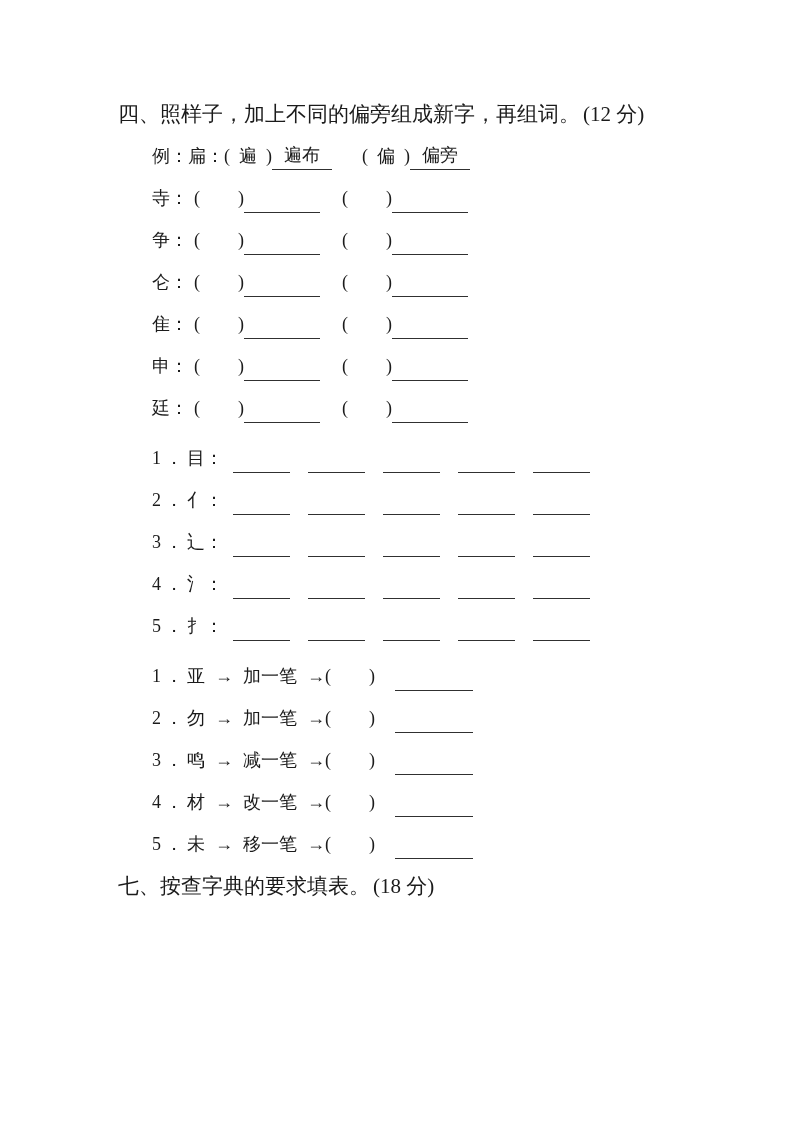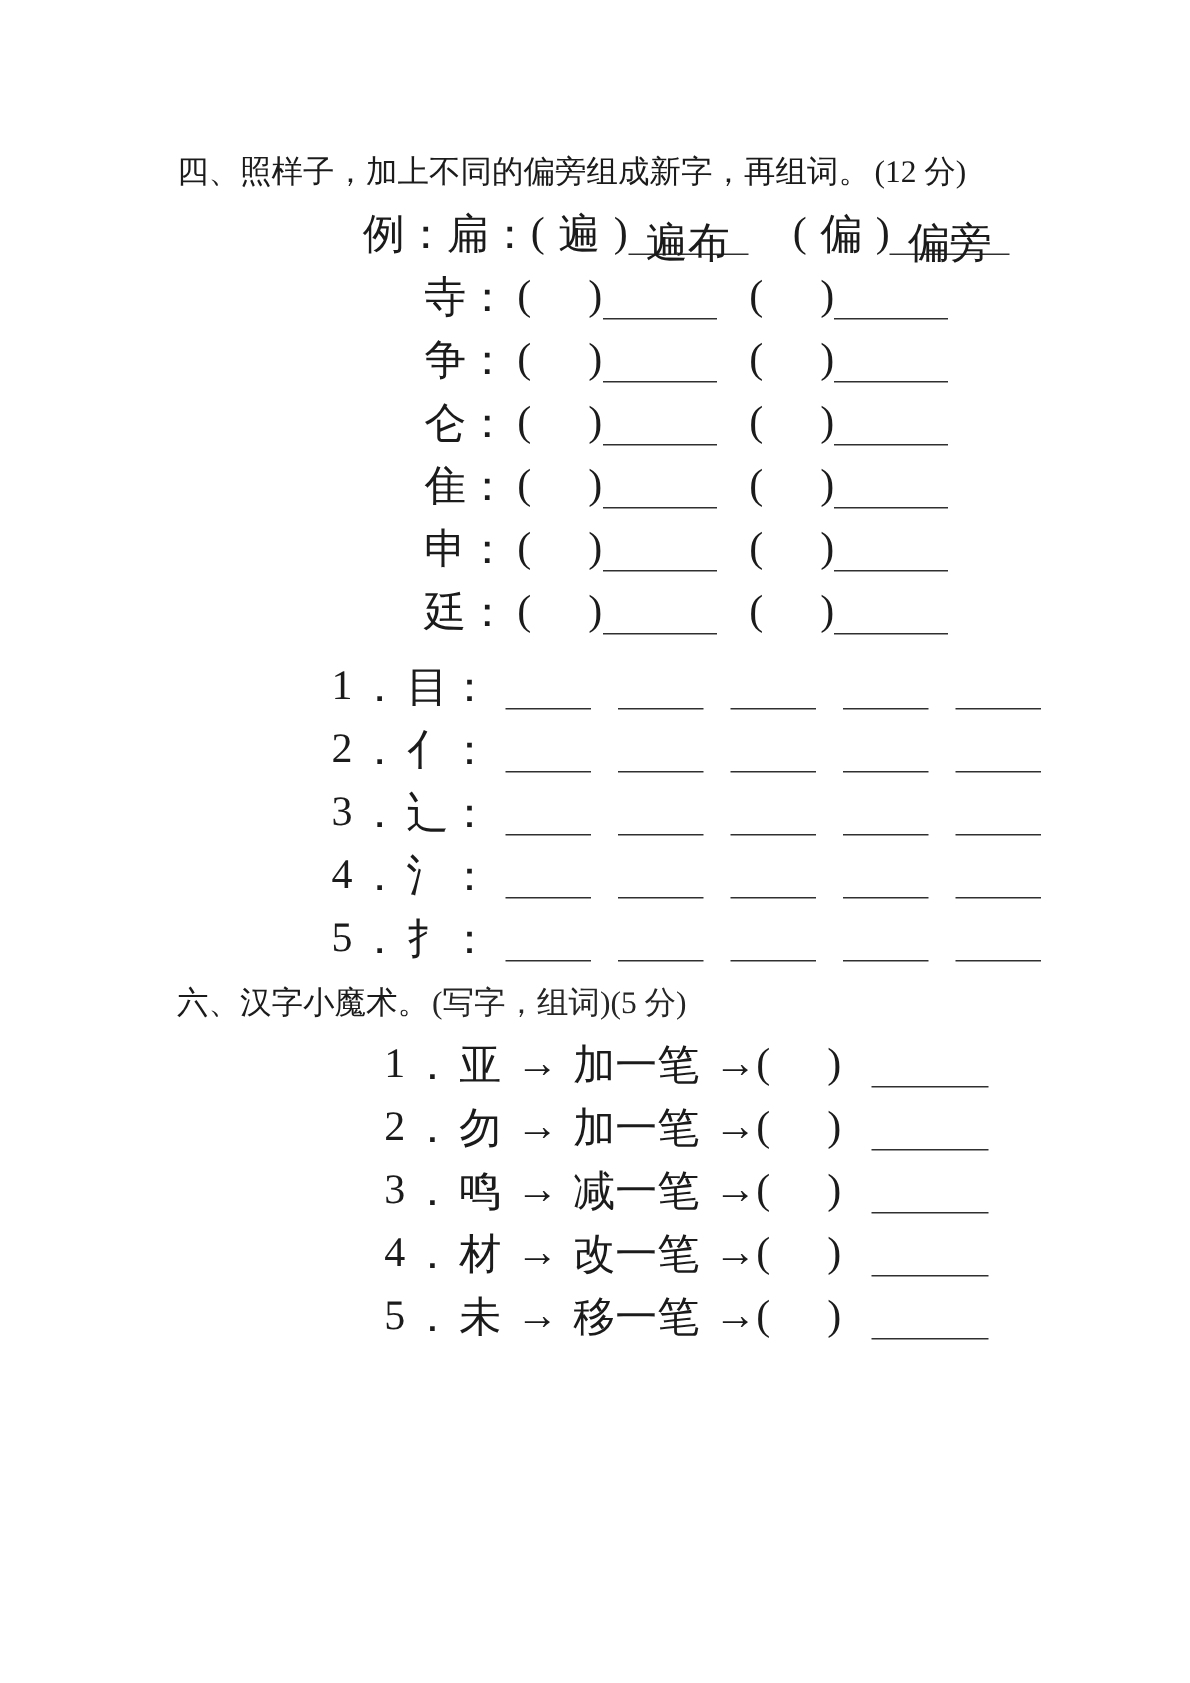--- a/index.html
+++ b/index.html
@@ -16,21 +16,21 @@
     font-size: 21px; line-height: 26px; white-space: nowrap;
     margin-bottom: 8px;
   }
   .sec + .sec { margin-top: 8px; }
   .sec-title .score { margin-left: 3px; }
   .sec-title .subtitle { margin-left: 2px; color: #262626; }
 
   .rows { padding-left: 34px; }
   .row {
     height: 42px; display: flex; align-items: center;
-    font-size: 28px; white-space: nowrap; justify-content: center;
+    font-size: 18px; white-space: nowrap;
   }
 
   
   .pgroup { display: inline-flex; align-items: center; }
   .pgap  { display: inline-block; width: 38px; }
   .pchar { display: inline-block; padding: 0 9px; }
 
   
   .uline {
     display: inline-block; height: 30px;
@@ -254,102 +254,104 @@
           <span class="uline u57"></span>
           <span class="uline u57"></span>
           <span class="uline u57"></span>
           <span class="uline u57 last"></span>
       </div>
 
     </div>
   </section>
 
   <section class="sec">
+    <div class="rows">
+
+      <div class="row">
+        <span>1</span>
+          <span class="dot">．</span>
+          <span>亚</span>
+        <span class="arr">→</span>
+        <span>加一笔</span>
+        <span class="arr arr2">→</span>
+          <span class="pgroup">
+            <span>(</span>
+            <span class="pgap"></span>
+            <span>)</span>
+          </span>
+        <span class="gap20"></span>
+        <span class="uline u80"></span>
+      </div>
+
+      <div class="row">
+        <span>2</span>
+          <span class="dot">．</span>
+          <span>勿</span>
+        <span class="arr">→</span>
+        <span>加一笔</span>
+        <span class="arr arr2">→</span>
+          <span class="pgroup">
+            <span>(</span>
+            <span class="pgap"></span>
+            <span>)</span>
+          </span>
+        <span class="gap20"></span>
+        <span class="uline u80"></span>
+      </div>
+
+      <div class="row">
+        <span>3</span>
+          <span class="dot">．</span>
+          <span>鸣</span>
+        <span class="arr">→</span>
+        <span>减一笔</span>
+        <span class="arr arr2">→</span>
+          <span class="pgroup">
+            <span>(</span>
+            <span class="pgap"></span>
+            <span>)</span>
+          </span>
+        <span class="gap20"></span>
+        <span class="uline u80"></span>
+      </div>
+
+      <div class="row">
+        <span>4</span>
+          <span class="dot">．</span>
+          <span>材</span>
+        <span class="arr">→</span>
+        <span>改一笔</span>
+        <span class="arr arr2">→</span>
+          <span class="pgroup">
+            <span>(</span>
+            <span class="pgap"></span>
+            <span>)</span>
+          </span>
+        <span class="gap20"></span>
+        <span class="uline u80"></span>
+      </div>
+
+      <div class="row">
+        <span>5</span>
+          <span class="dot">．</span>
+          <span>未</span>
+        <span class="arr">→</span>
+        <span>移一笔</span>
+        <span class="arr arr2">→</span>
+          <span class="pgroup">
+            <span>(</span>
+            <span class="pgap"></span>
+            <span>)</span>
+          </span>
+        <span class="gap20"></span>
+        <span class="uline u80"></span>
+      </div>
+
+    </div>
+  </section>
+
+  <section class="sec">
     <div class="sec-title">
-      <span>六、汉字小魔术。</span><span class="subtitle">(写字，组词)(5 分)</span>
-    </div>
-    <div class="rows">
-
-      <div class="row">
-        <span>1</span>
-          <span class="dot">．</span>
-          <span>亚</span>
-        <span class="arr">→</span>
-        <span>加一笔</span>
-        <span class="arr arr2">→</span>
-          <span class="pgroup">
-            <span>(</span>
-            <span class="pgap"></span>
-            <span>)</span>
-          </span>
-        <span class="gap20"></span>
-        <span class="uline u80"></span>
-      </div>
-
-      <div class="row">
-        <span>2</span>
-          <span class="dot">．</span>
-          <span>勿</span>
-        <span class="arr">→</span>
-        <span>加一笔</span>
-        <span class="arr arr2">→</span>
-          <span class="pgroup">
-            <span>(</span>
-            <span class="pgap"></span>
-            <span>)</span>
-          </span>
-        <span class="gap20"></span>
-        <span class="uline u80"></span>
-      </div>
-
-      <div class="row">
-        <span>3</span>
-          <span class="dot">．</span>
-          <span>鸣</span>
-        <span class="arr">→</span>
-        <span>减一笔</span>
-        <span class="arr arr2">→</span>
-          <span class="pgroup">
-            <span>(</span>
-            <span class="pgap"></span>
-            <span>)</span>
-          </span>
-        <span class="gap20"></span>
-        <span class="uline u80"></span>
-      </div>
-
-      <div class="row">
-        <span>4</span>
-          <span class="dot">．</span>
-          <span>材</span>
-        <span class="arr">→</span>
-        <span>改一笔</span>
-        <span class="arr arr2">→</span>
-          <span class="pgroup">
-            <span>(</span>
-            <span class="pgap"></span>
-            <span>)</span>
-          </span>
-        <span class="gap20"></span>
-        <span class="uline u80"></span>
-      </div>
-
-      <div class="row">
-        <span>5</span>
-          <span class="dot">．</span>
-          <span>未</span>
-        <span class="arr">→</span>
-        <span>移一笔</span>
-        <span class="arr arr2">→</span>
-          <span class="pgroup">
-            <span>(</span>
-            <span class="pgap"></span>
-            <span>)</span>
-          </span>
-        <span class="gap20"></span>
-        <span class="uline u80"></span>
-      </div>
-
+      <span>七、按查字典的要求填表。</span><span class="score">(18 分)</span>
     </div>
   </section>
 
-
 </div>
 
 </body></html>

